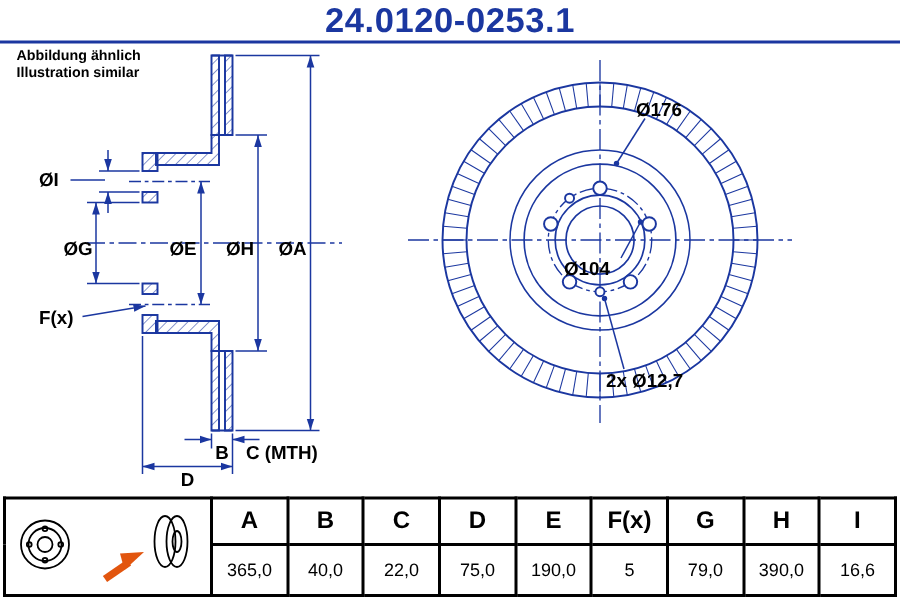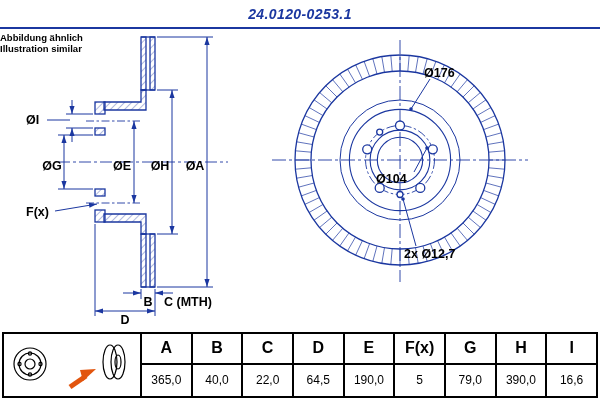--- a/index.html
+++ b/index.html
@@ -3,24 +3,24 @@
 <meta charset="utf-8">
 <style>
   * { margin:0; padding:0; box-sizing:border-box; }
   html,body { width:600px; height:400px; background:#fff; font-family:"Liberation Sans",sans-serif; }
   .page { position:relative; width:600px; height:400px; background:#fff; overflow:hidden; }
 
   .header {
     position:absolute; top:0; left:0; right:0; height:29px;
     border-bottom:2px solid #1b37a0;
     display:flex; align-items:center; justify-content:center; gap:28px;
-    color:#1b37a0; font-weight:bold; font-size:14px; letter-spacing:0.4px;font-style:italic;
+    color:#1b37a0; font-weight:bold; font-size:23px; letter-spacing:0.4px;
   }
   .note {
-    position:absolute; top:32px; left:0;
+    position:absolute; top:32px; left:11px;
     font-size:9.5px; font-weight:bold; line-height:1.2; color:#000;
   }
   svg.drawing { position:absolute; top:0; left:0; }
 
   .spec-table {
     position:absolute; left:2px; bottom:2px; width:596px;
     border-collapse:collapse; table-layout:fixed; background:#fff;
   }
   .spec-table th, .spec-table td {
     border:2px solid #000; text-align:center; vertical-align:middle; color:#000; overflow:hidden;
@@ -262,21 +262,21 @@
       <th class="hdr">E</th>
       <th class="hdr">F(x)</th>
       <th class="hdr">G</th>
       <th class="hdr">H</th>
       <th class="hdr">I</th>
     </tr>
     <tr>
       <td class="val">365,0</td>
       <td class="val">40,0</td>
       <td class="val">22,0</td>
-      <td class="val">64,5</td>
+      <td class="val">75,0</td>
       <td class="val">190,0</td>
       <td class="val">5</td>
       <td class="val">79,0</td>
       <td class="val">390,0</td>
       <td class="val">16,6</td>
     </tr>
   </tbody>
     </table>
 
 </div>

